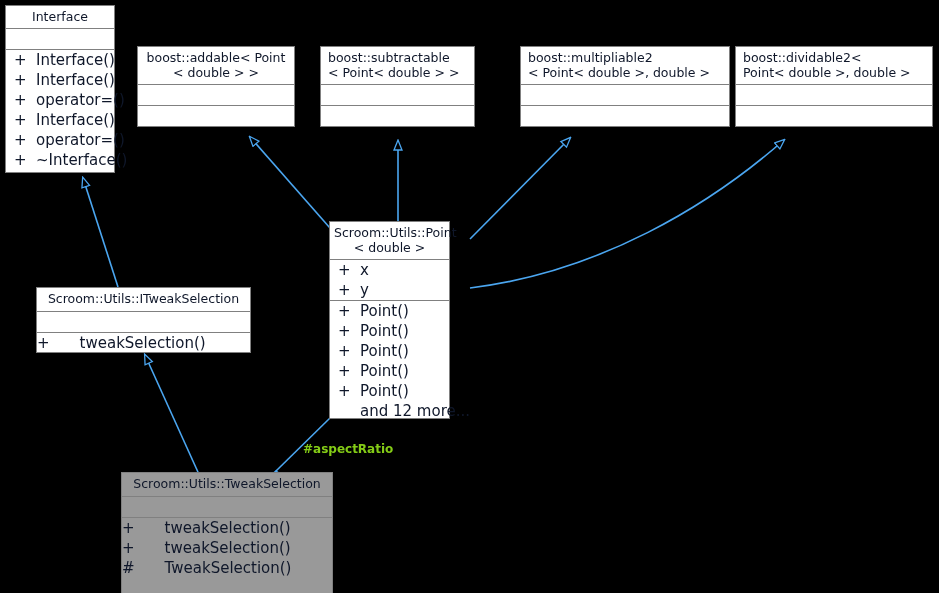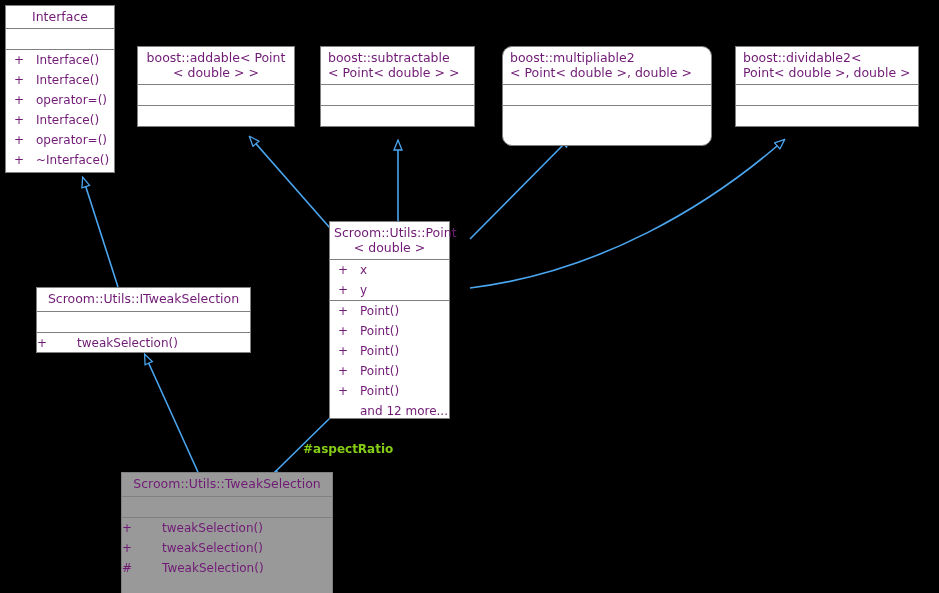--- a/index.html
+++ b/index.html
@@ -22,21 +22,21 @@
     top: 0;
     width: 939px;
     height: 593px;
     pointer-events: none;
   }
   .node {
     position: absolute;
     box-sizing: border-box;
     border: 1px solid #808080;
     background: #ffffff;
-    color: #701a75;
+    color: #0f172a;
   }
   .node.shaded {
     background: #999999;
   }
   .node-title {
     box-sizing: border-box;
     text-align: center;
     font-size: 12.5px;
     line-height: 15px;
     padding: 3px 4px 4px 4px;
@@ -48,21 +48,21 @@
     padding-left: 7px;
   }
   .compartment {
     box-sizing: border-box;
     border-bottom: 1px solid #808080;
   }
   .compartment.last {
     border-bottom: none;
   }
   .member {
-    font-size: 12px;
+    font-size: 15px;
     line-height: 20px;
     height: 20px;
     white-space: nowrap;
     display: block;
     padding-left: 8px;
   }
   .member .vis {
     display: inline-block;
     width: 22px;
   }
@@ -173,32 +173,32 @@
     <div class="node-title">boost::addable&lt; Point
 &lt; double  &gt; &gt;</div>
     <div class="compartment">
       <div class="empty-comp"></div>
     </div>
     <div class="compartment last">
       <div class="empty-comp"></div>
     </div>
   </div>
 
-  <div class="node" style="left:502px; top:46px; width:210px; height:100px;border-radius:10px;">
+  <div class="node" style="left:520px; top:46px; width:210px; height:81px;">
     <div class="node-title left">boost::multipliable2
 &lt; Point&lt; double  &gt;, double  &gt;</div>
     <div class="compartment">
       <div class="empty-comp"></div>
     </div>
     <div class="compartment last">
       <div class="empty-comp"></div>
     </div>
   </div>
 
-  <div class="node" style="left:735px; top:46px; width:184px; height:81px;">
+  <div class="node" style="left:735px; top:46px; width:198px; height:81px;">
     <div class="node-title left">boost::dividable2&lt;
  Point&lt; double  &gt;, double  &gt;</div>
     <div class="compartment">
       <div class="empty-comp"></div>
     </div>
     <div class="compartment last">
       <div class="empty-comp"></div>
     </div>
   </div>
 

